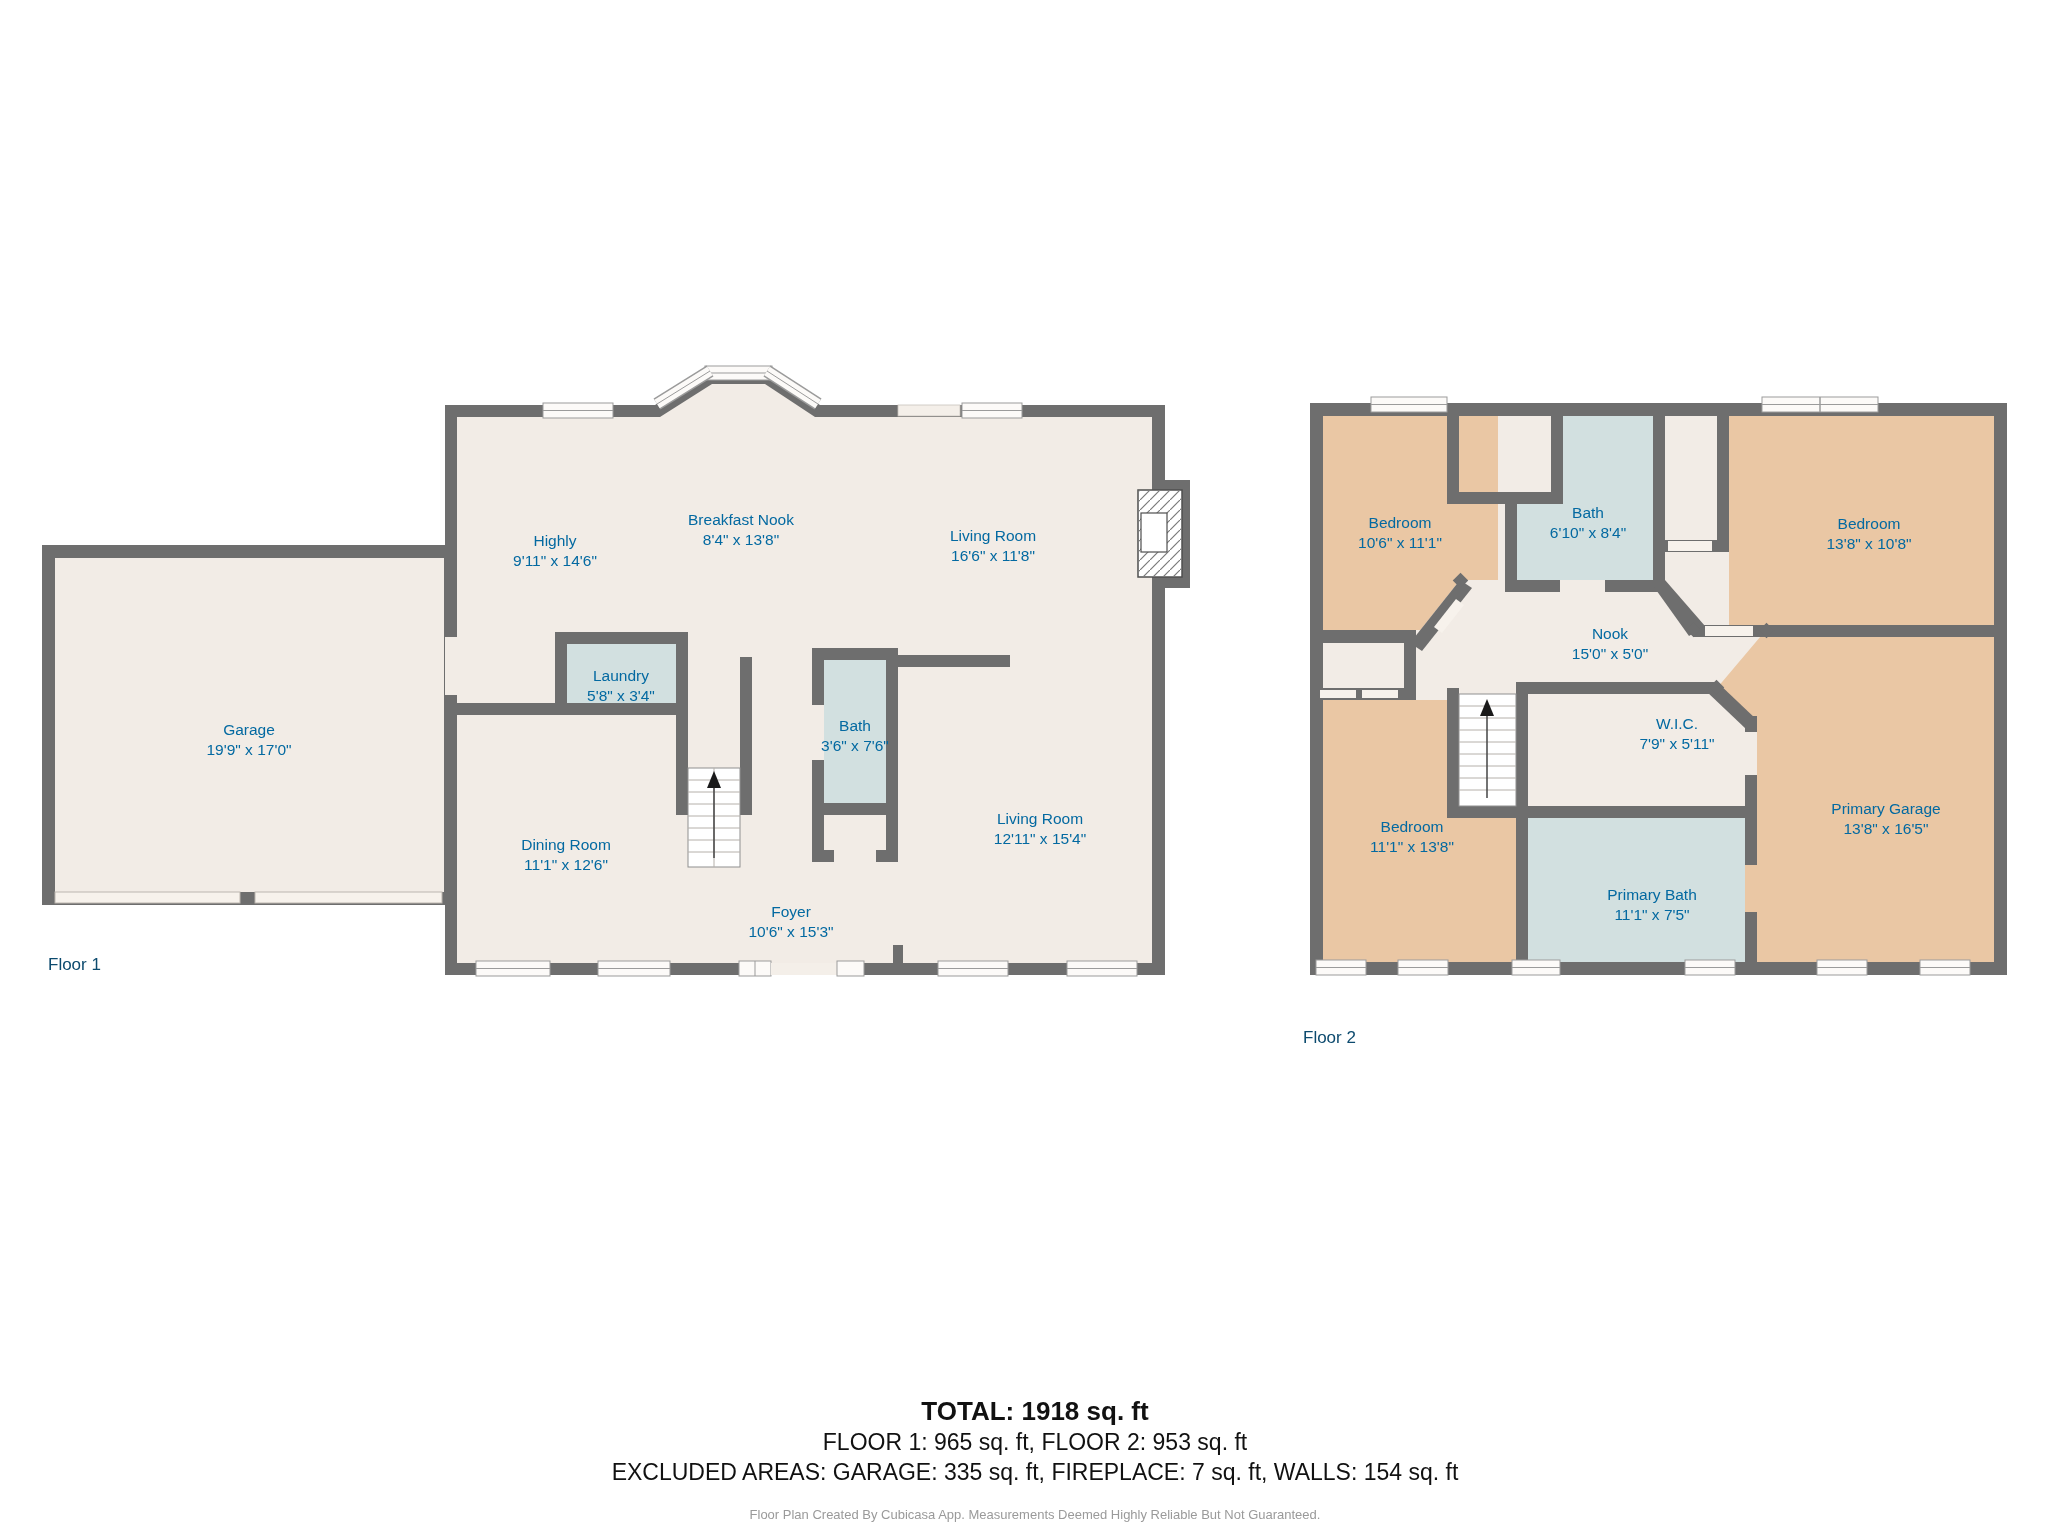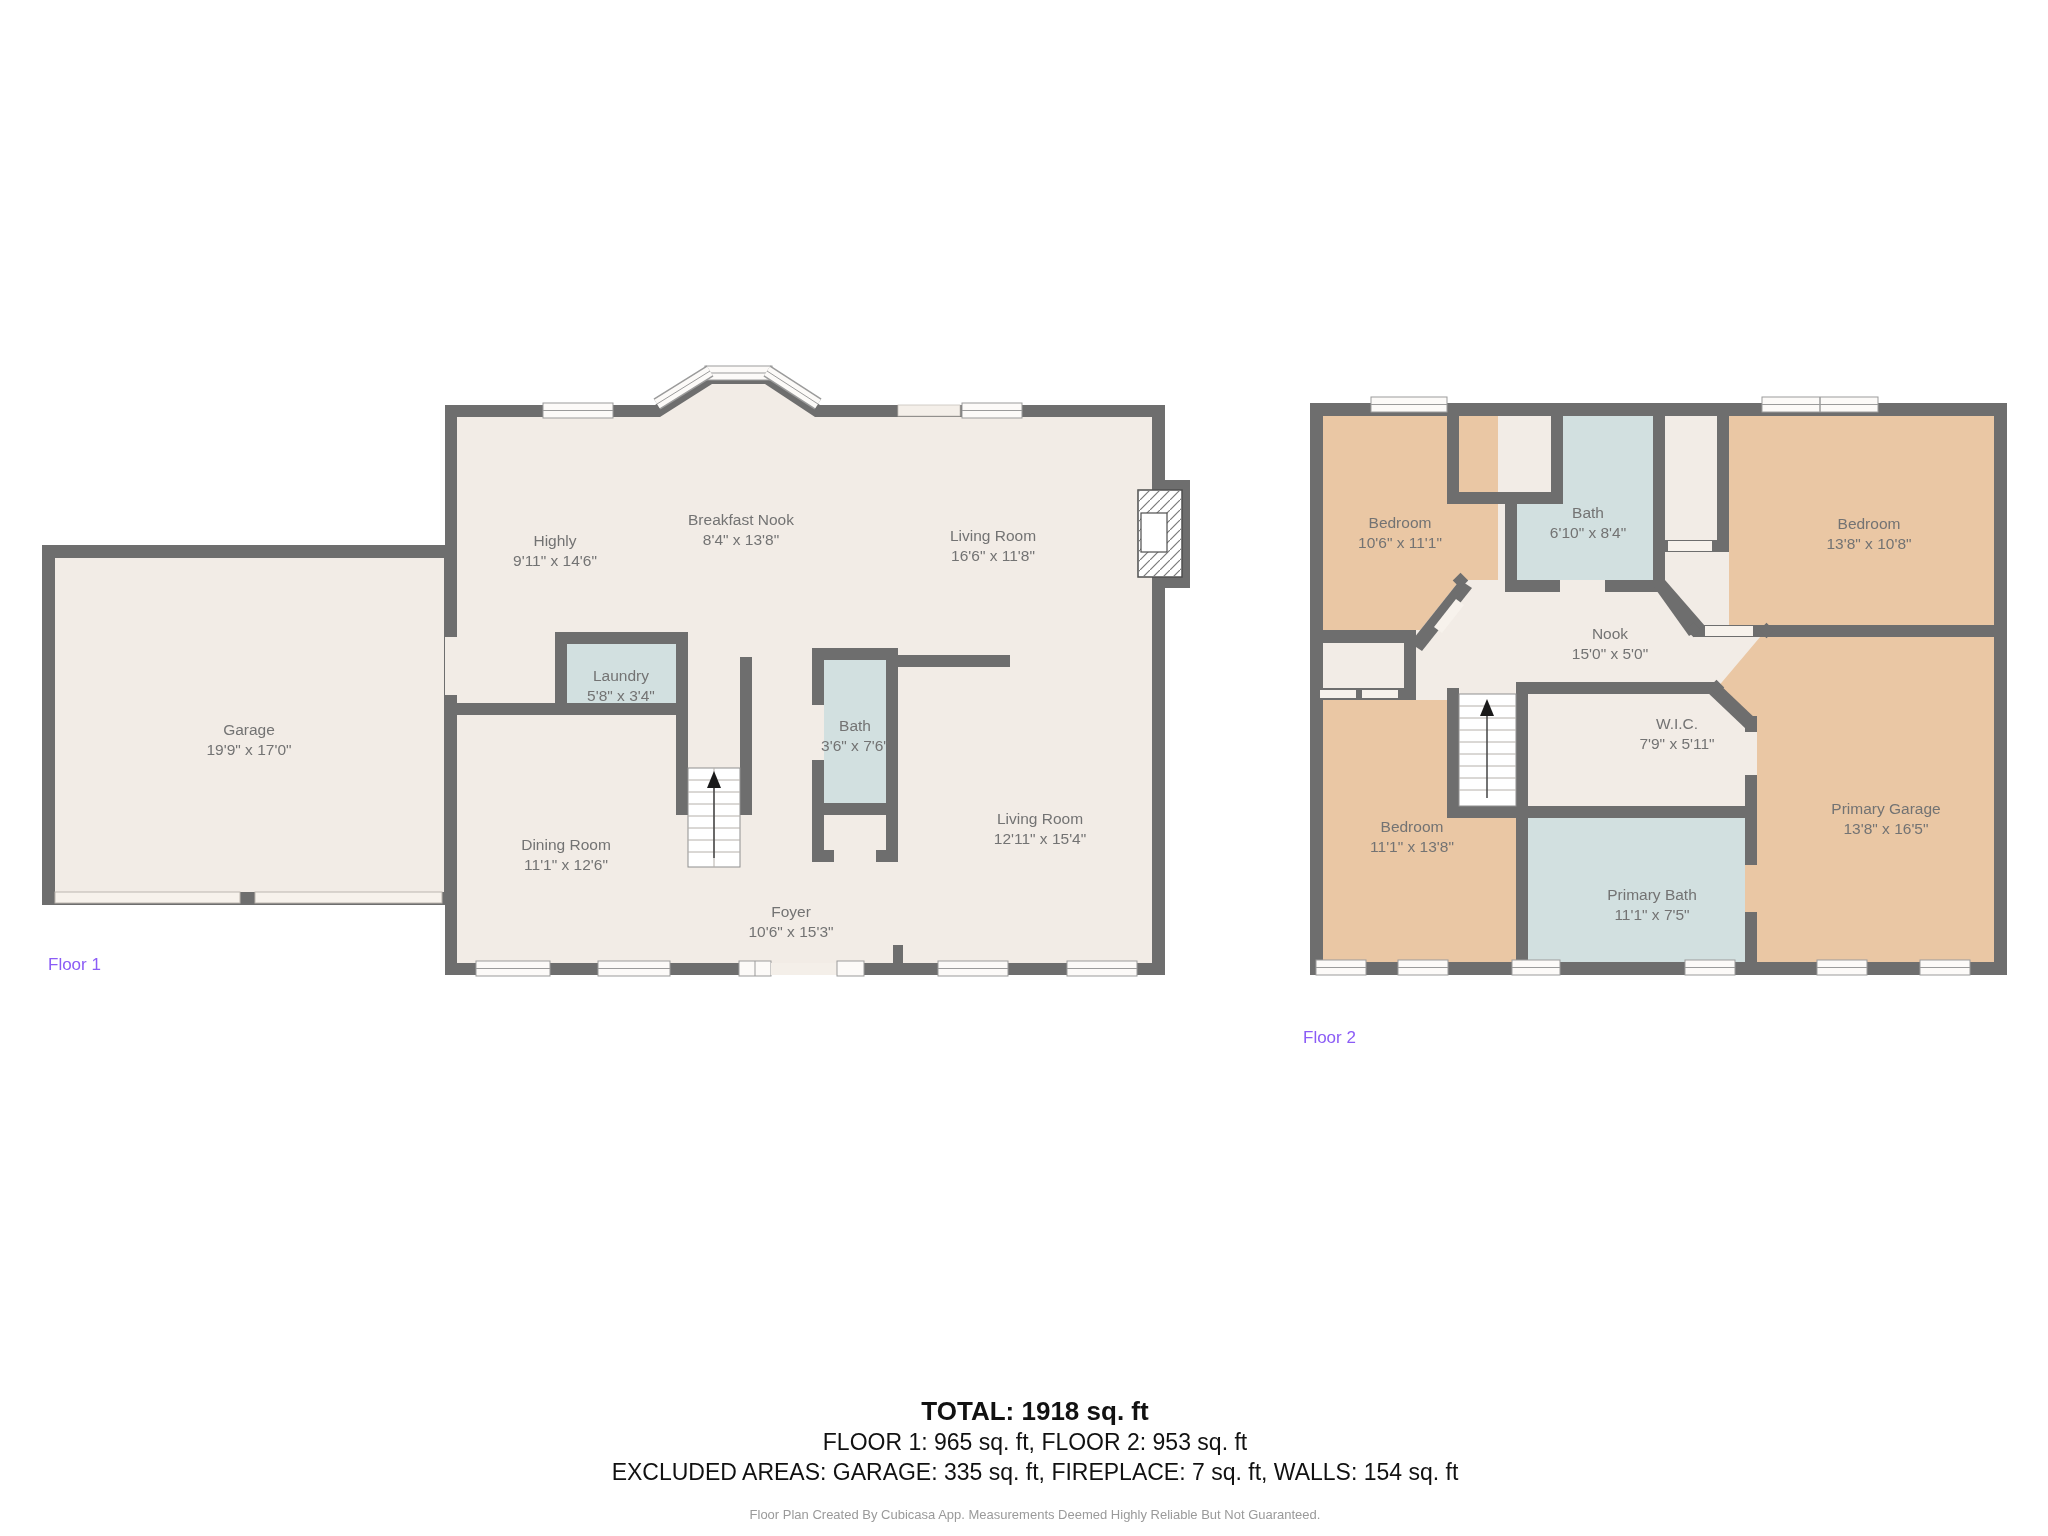--- a/index.html
+++ b/index.html
@@ -3,25 +3,25 @@
 <meta charset="utf-8">
 <style>
   html,body{margin:0;padding:0;}
   body{
     width:2048px;height:1536px;position:relative;background:#ffffff;
     font-family:"Liberation Sans", sans-serif;overflow:hidden;
   }
   #plan-canvas{position:absolute;left:0;top:0;}
   .room-label{
     position:absolute;transform:translate(-50%,-50%);
-    text-align:center;color:#737373;
+    text-align:center;color:#0369a1;
     font-size:15.5px;line-height:19.5px;white-space:nowrap;
   }
   .floor-caption{
-    position:absolute;color:#8b5cf6;font-size:17px;white-space:nowrap;text-align:right;
+    position:absolute;color:#0c4a6e;font-size:17px;white-space:nowrap;text-align:right;
   }
   .summary{
     position:absolute;left:0;width:2070px;text-align:center;color:#111111;
   }
   .summary.total{font-size:26px;font-weight:bold;}
   .summary.line{font-size:23px;}
   .summary.fine{font-size:13px;color:#9a9a9a;}
 </style>
 </head>
 <body>

